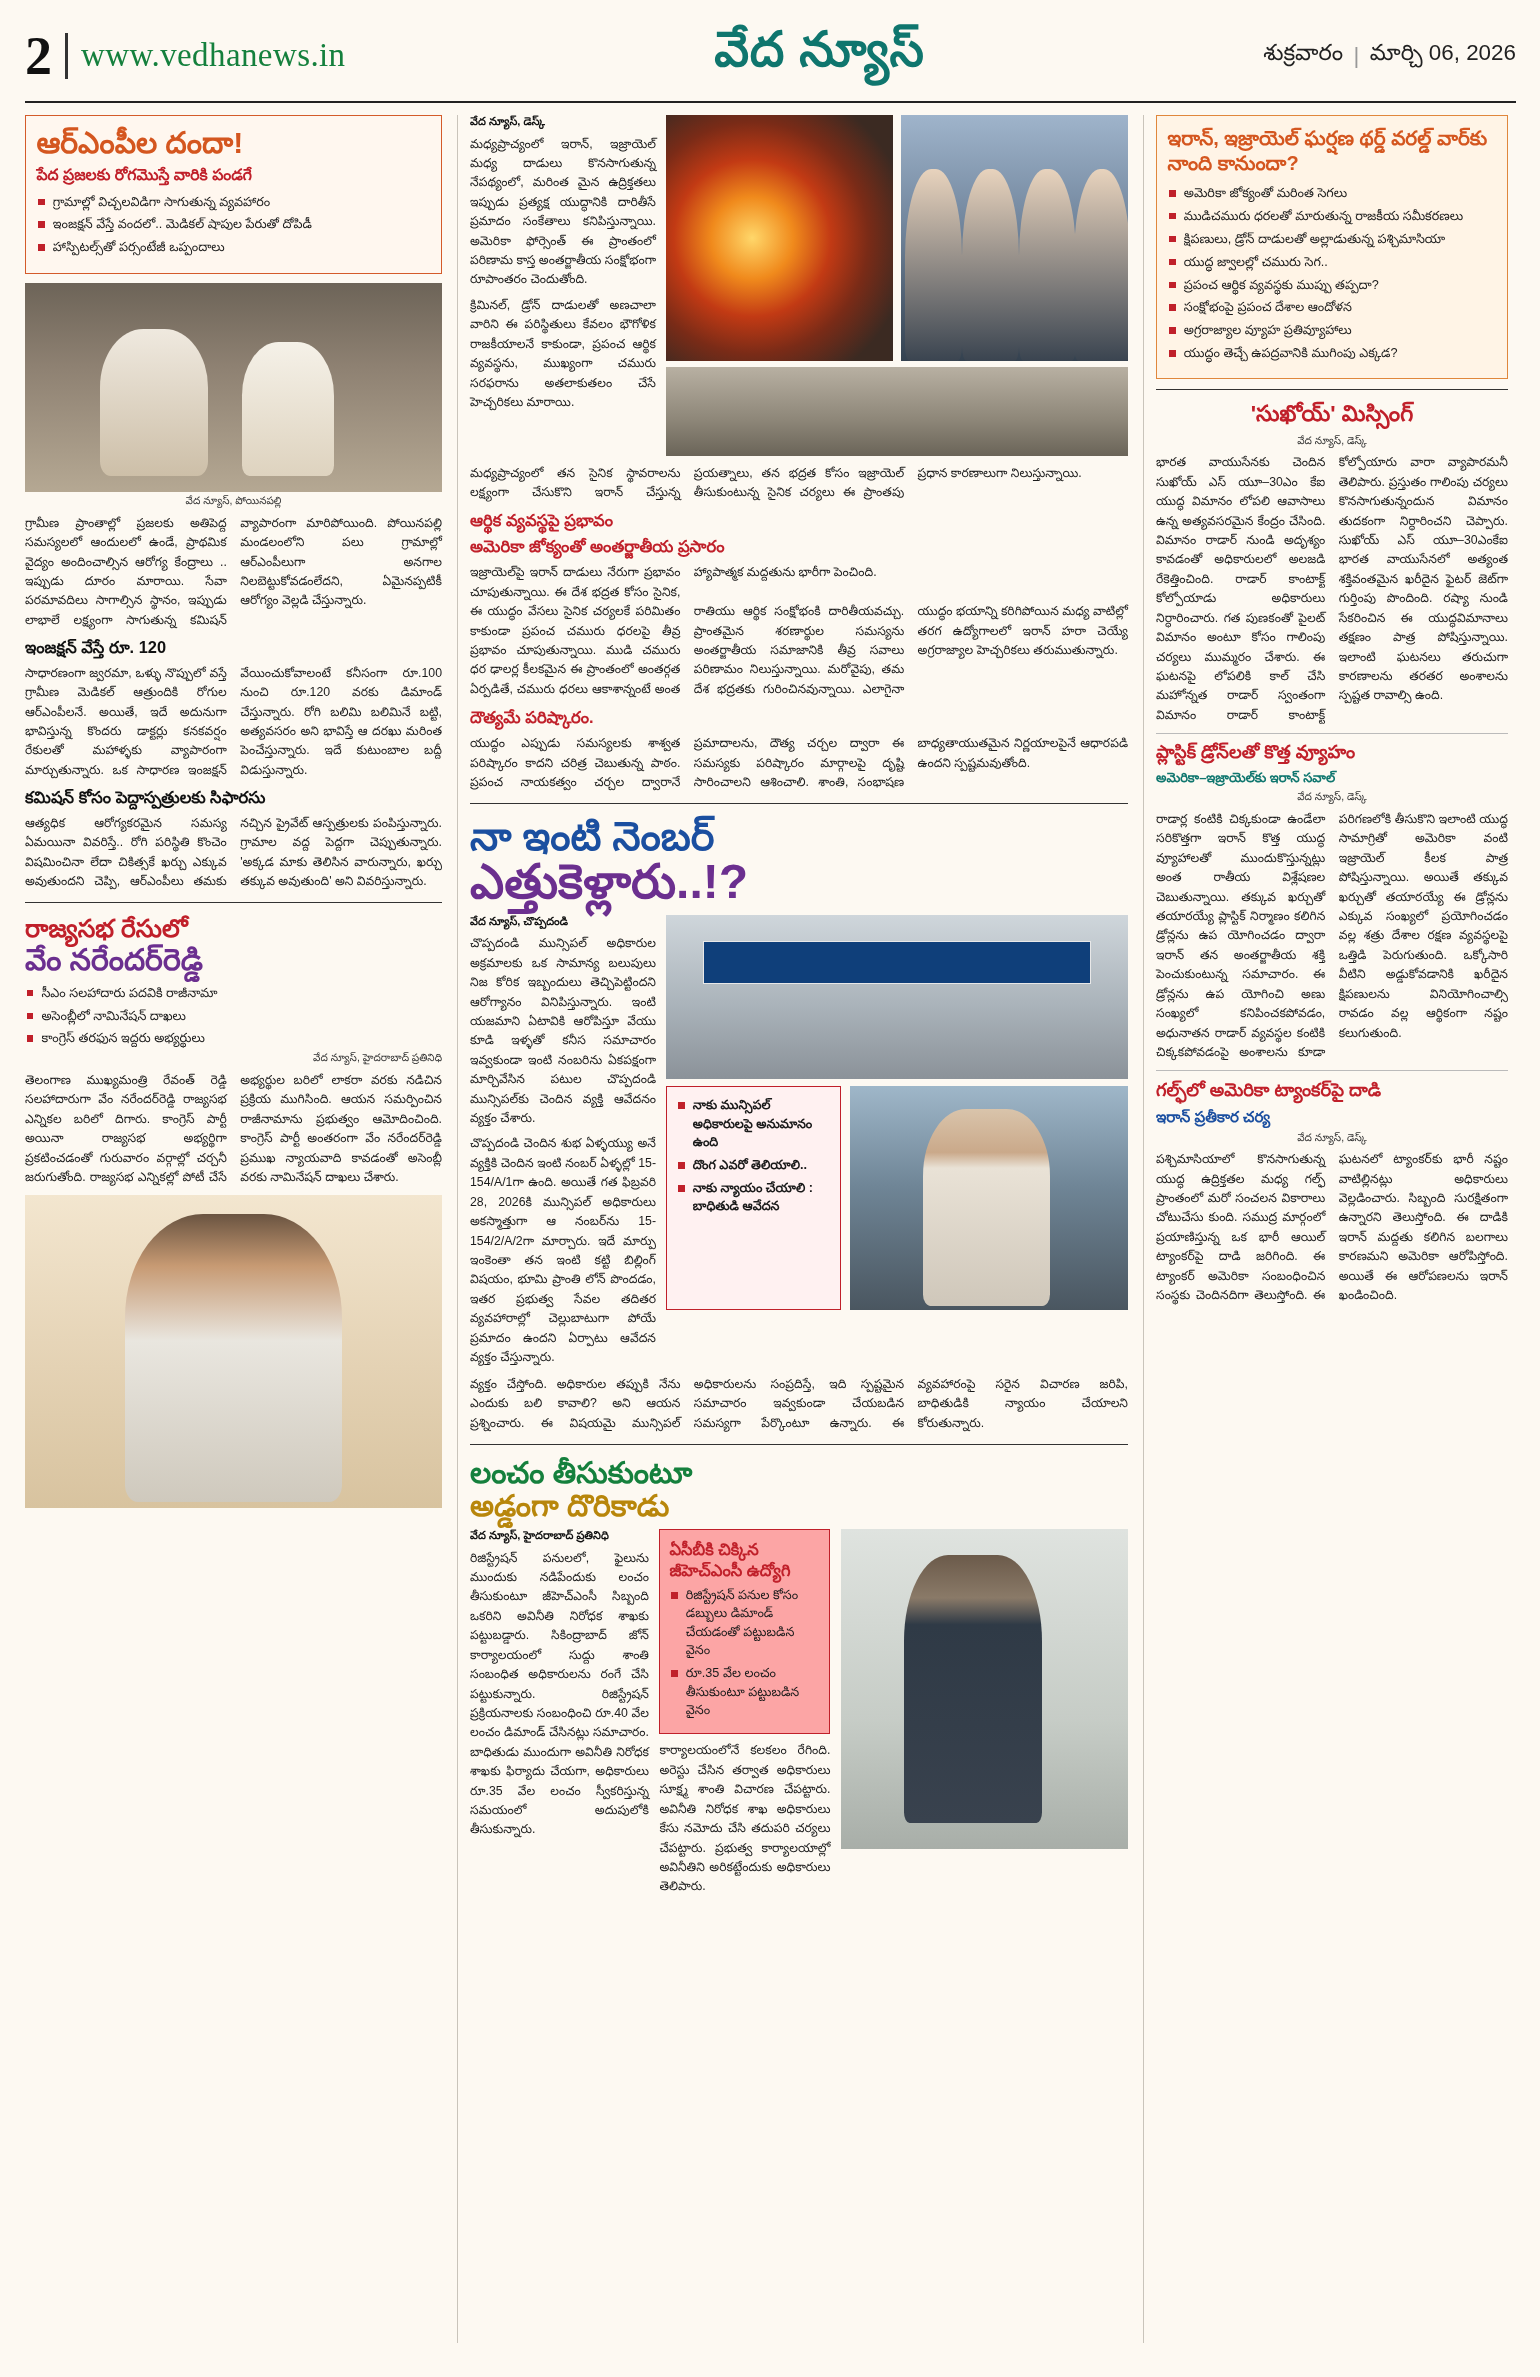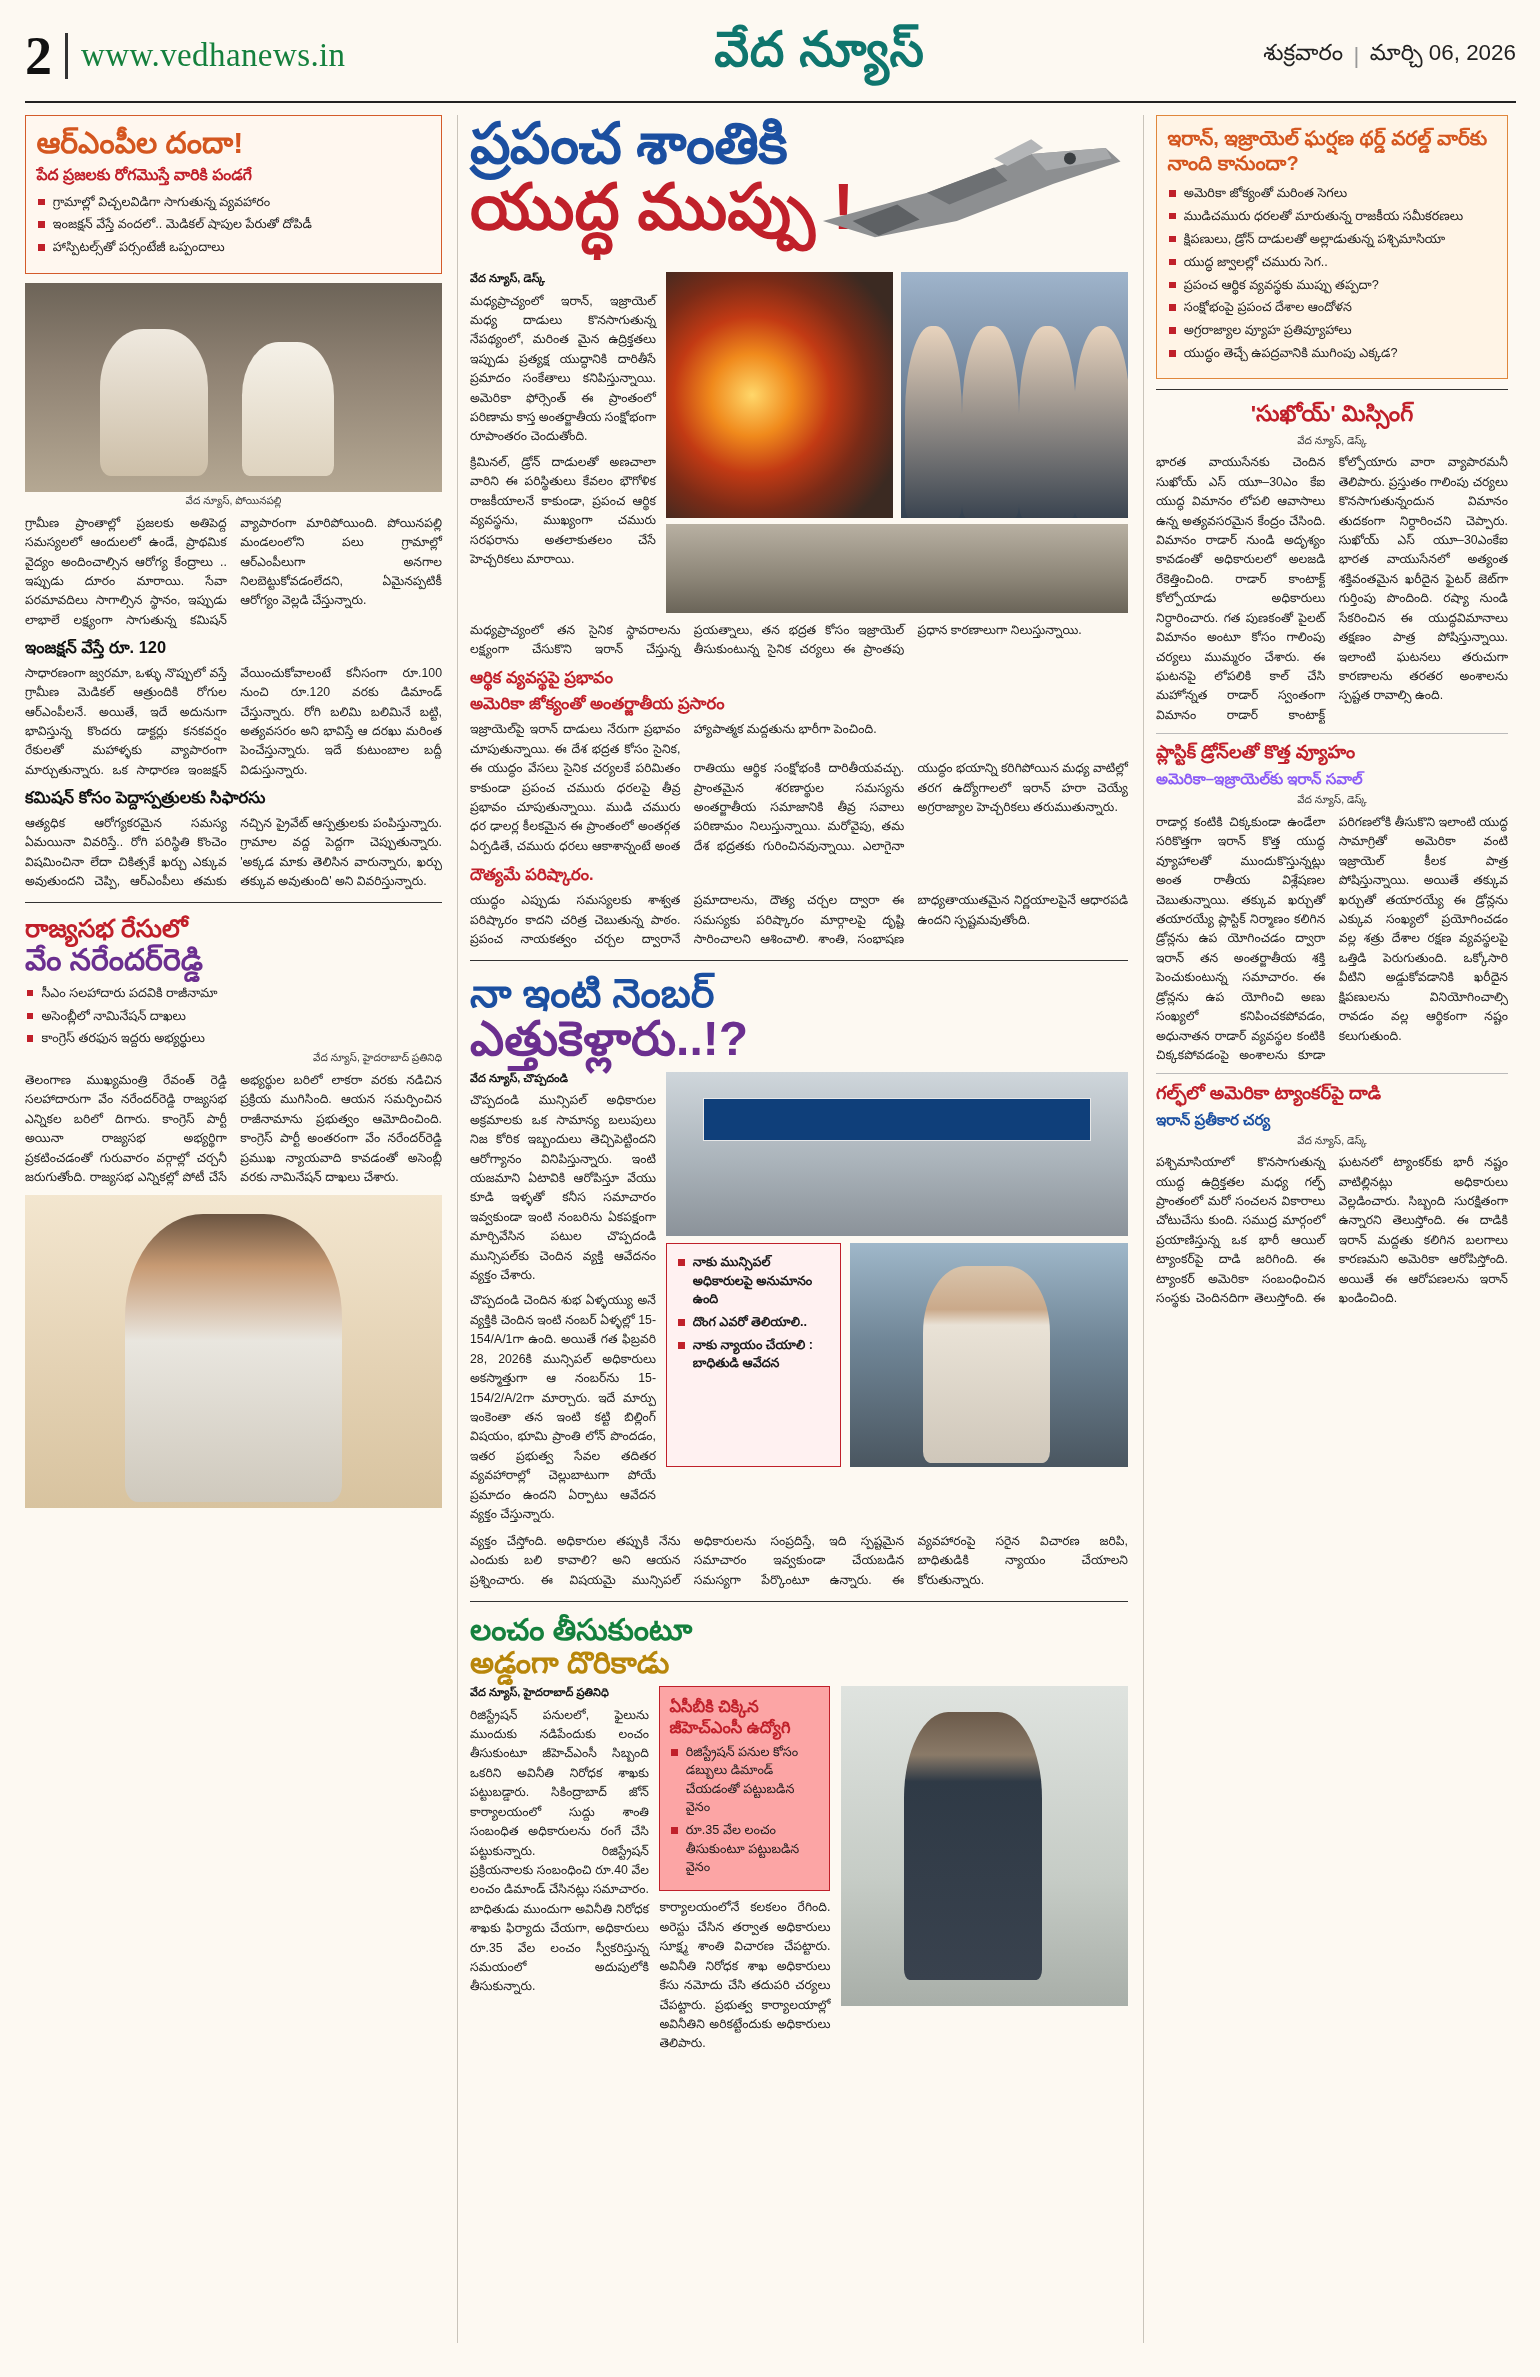--- a/index.html
+++ b/index.html
@@ -404,34 +404,20 @@
       <div class="caption" style="text-align:right;">వేద న్యూస్, హైదరాబాద్ ప్రతినిధి</div>
 
       <div class="body-text two-col">తెలంగాణ ముఖ్యమంత్రి రేవంత్ రెడ్డి సలహాదారుగా వేం నరేందర్‌రెడ్డి రాజ్యసభ ఎన్నికల బరిలో దిగారు. కాంగ్రెస్ పార్టీ అయినా రాజ్యసభ అభ్యర్థిగా ప్రకటించడంతో గురువారం వర్గాల్లో చర్చనీ జరుగుతోంది. రాజ్యసభ ఎన్నికల్లో పోటీ చేసే అభ్యర్థుల బరిలో లాకరా వరకు నడిచిన ప్రక్రియ ముగిసింది. ఆయన సమర్పించిన రాజీనామాను ప్రభుత్వం ఆమోదించింది. కాంగ్రెస్ పార్టీ అంతరంగా వేం నరేందర్‌రెడ్డి ప్రముఖ న్యాయవాది కావడంతో అసెంబ్లీ వరకు నామినేషన్ దాఖలు చేశారు.</div>
 
       <div class="photo ph-politician" style="margin-top:7.5px;"></div>
 
     </div>
 
     <div class="col-mid col-sep pad-l">
 
-      <div style="position:relative; height:157px;">
-        <div class="lead-head">ప్రపంచ శాంతికి</div>
-        <div class="lead-head2">యుద్ధ ముప్పు !</div>
-        <div class="jet-wrap">
-          <svg viewBox="0 0 430 210" width="320" height="157">
-            <polygon points="20,150 160,112 300,60 400,52 420,70 330,100 200,150 90,172" fill="#8d8f91"></polygon>
-            <polygon points="160,112 250,78 268,96 190,128" fill="#6d7073"></polygon>
-            <polygon points="300,60 400,52 408,66 320,82" fill="#a7a9ab"></polygon>
-            <polygon points="60,150 120,128 150,148 95,170" fill="#5e6164"></polygon>
-            <polygon points="250,66 300,40 316,52 268,76" fill="#b4b6b8"></polygon>
-            <circle cx="352" cy="66" r="8" fill="#3b3f42"></circle>
-          </svg>
-        </div>
-      </div>
 
       <div style="display:flex; gap:10.4px;">
         <div style="flex:0 0 186px;">
           <div class="byline">వేద న్యూస్, డెస్క్</div>
           <div class="body-text">మధ్యప్రాచ్యంలో ఇరాన్, ఇజ్రాయెల్ మధ్య దాడులు కొనసాగుతున్న నేపథ్యంలో, మరింత మైన ఉద్రిక్తతలు ఇప్పుడు ప్రత్యక్ష యుద్ధానికి దారితీసే ప్రమాదం సంకేతాలు కనిపిస్తున్నాయి. అమెరికా ఫోర్సెంత్ ఈ ప్రాంతంలో పరిణామ కాస్త అంతర్జాతీయ సంక్షోభంగా రూపాంతరం చెందుతోంది.</div>
           <div class="body-text" style="margin-top:6px;">క్రిమినల్, డ్రోన్ దాడులతో అణచాలా వారిని ఈ పరిస్థితులు కేవలం భౌగోళిక రాజకీయాలనే కాకుండా, ప్రపంచ ఆర్థిక వ్యవస్థను, ముఖ్యంగా చమురు సరఫరాను అతలాకుతలం చేసే హెచ్చరికలు మారాయి.</div>
         </div>
         <div style="flex:1;">
           <div style="display:flex; gap:7.5px;">
             <div class="photo ph-blast" style="flex:1;"></div>
@@ -537,21 +523,21 @@
 
       <div class="rule"></div>
 
       <div class="hd-sec-red" style="font-size:22.4px; text-align:center;">'సుఖోయ్' మిస్సింగ్</div>
       <div class="caption">వేద న్యూస్, డెస్క్</div>
       <div class="body-text two-col">భారత వాయుసేనకు చెందిన సుఖోయ్ ఎస్ యూ–30ఎం కేఐ యుద్ధ విమానం లోపలి ఆవాసాలు ఉన్న అత్యవసరమైన కేంద్రం చేసింది. విమానం రాడార్ నుండి అదృశ్యం కావడంతో అధికారులలో అలజడి రేకెత్తించింది. రాడార్ కాంటాక్ట్ కోల్పోయాడు అధికారులు నిర్ధారించారు. గత పుణకంతో పైలట్ విమానం అంటూ కోసం గాలింపు చర్యలు ముమ్మరం చేశారు. ఈ ఘటనపై లోపలికి కాల్ చేసి మహోన్నత రాడార్ స్వంతంగా విమానం రాడార్ కాంటాక్ట్ కోల్పోయారు వారా వ్యాపారమనీ తెలిపారు. ప్రస్తుతం గాలింపు చర్యలు కొనసాగుతున్నందున విమానం తుదకంగా నిర్ధారించని చెప్పారు. సుఖోయ్ ఎస్ యూ–30ఎంకేఐ భారత వాయుసేనలో అత్యంత శక్తివంతమైన ఖరీదైన ఫైటర్ జెట్‌గా గుర్తింపు పొందింది. రష్యా నుండి సేకరించిన ఈ యుద్ధవిమానాలు తక్షణం పాత్ర పోషిస్తున్నాయి. ఇలాంటి ఘటనలు తరుచుగా కారణాలను తరతర అంశాలను స్పష్టత రావాల్సి ఉంది.</div>
 
       <div class="thin-rule"></div>
 
       <div class="hd-sec-red" style="font-size:18px;">ప్లాస్టిక్ డ్రోన్‌లతో కొత్త వ్యూహం</div>
-      <div class="hd-sec" style="font-size:15px; color:#8b5cf6; margin-top:1.5px;">అమెరికా–ఇజ్రాయెల్‌కు ఇరాన్ సవాల్</div>
+      <div class="hd-sec" style="font-size:13px; color:#0f766e; margin-top:1.5px;">అమెరికా–ఇజ్రాయెల్‌కు ఇరాన్ సవాల్</div>
       <div class="caption">వేద న్యూస్, డెస్క్</div>
       <div class="body-text two-col">రాడార్ల కంటికి చిక్కకుండా ఉండేలా సరికొత్తగా ఇరాన్ కొత్త యుద్ధ వ్యూహాలతో ముందుకొస్తున్నట్లు అంత రాతీయ విశ్లేషణల చెబుతున్నాయి. తక్కువ ఖర్చుతో తయారయ్యే ప్లాస్టిక్ నిర్మాణం కలిగిన డ్రోన్లను ఉప యోగించడం ద్వారా ఇరాన్ తన అంతర్జాతీయ శక్తి పెంచుకుంటున్న సమాచారం. ఈ డ్రోన్లను ఉప యోగించి అణు సంఖ్యలో కనిపించకపోవడం, అధునాతన రాడార్ వ్యవస్థల కంటికి చిక్కకపోవడంపై అంశాలను కూడా పరిగణలోకి తీసుకొని ఇలాంటి యుద్ధ సామాగ్రితో అమెరికా వంటి ఇజ్రాయెల్ కీలక పాత్ర పోషిస్తున్నాయి. అయితే తక్కువ ఖర్చుతో తయారయ్యే ఈ డ్రోన్లను ఎక్కువ సంఖ్యలో ప్రయోగించడం వల్ల శత్రు దేశాల రక్షణ వ్యవస్థలపై ఒత్తిడి పెరుగుతుంది. ఒక్కోసారి వీటిని అడ్డుకోవడానికి ఖరీదైన క్షిపణులను వినియోగించాల్సి రావడం వల్ల ఆర్థికంగా నష్టం కలుగుతుంది.</div>
 
       <div class="thin-rule"></div>
 
       <div class="hd-sec-red" style="font-size:18px;">గల్ఫ్‌లో అమెరికా ట్యాంకర్‌పై దాడి</div>
       <div class="hd-sec" style="font-size:15px; color:#1b4fa0; margin-top:1.5px;">ఇరాన్ ప్రతీకార చర్య</div>
       <div class="caption">వేద న్యూస్, డెస్క్</div>
       <div class="body-text two-col">పశ్చిమాసియాలో కొనసాగుతున్న యుద్ధ ఉద్రిక్తతల మధ్య గల్ఫ్ ప్రాంతంలో మరో సంచలన వికారాలు చోటుచేసు కుంది. సముద్ర మార్గంలో ప్రయాణిస్తున్న ఒక భారీ ఆయిల్ ట్యాంకర్‌పై దాడి జరిగింది. ఈ ట్యాంకర్ అమెరికా సంబంధించిన సంస్థకు చెందినదిగా తెలుస్తోంది. ఈ ఘటనలో ట్యాంకర్‌కు భారీ నష్టం వాటిల్లినట్లు అధికారులు వెల్లడించారు. సిబ్బంది సురక్షితంగా ఉన్నారని తెలుస్తోంది. ఈ దాడికి ఇరాన్ మద్దతు కలిగిన బలగాలు కారణమని అమెరికా ఆరోపిస్తోంది. అయితే ఈ ఆరోపణలను ఇరాన్ ఖండించింది.</div>
 

